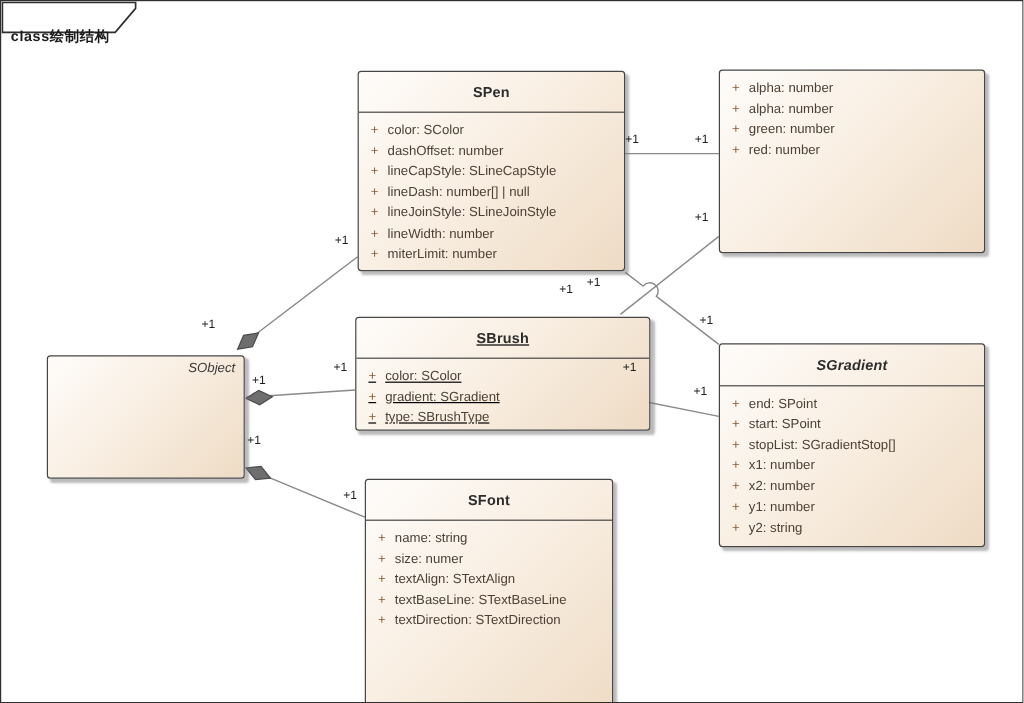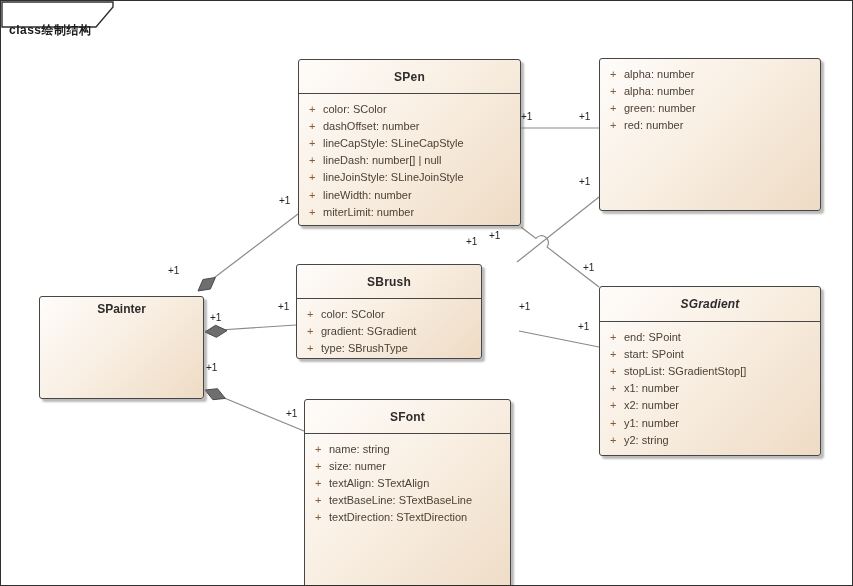--- a/index.html
+++ b/index.html
@@ -142,21 +142,21 @@
           <span class="vis">+</span>
           <span>green: number</span>
         </div>
       <div class="attr">
           <span class="vis">+</span>
           <span>red: number</span>
         </div>
     </div>
   </div>
 
-  <div class="uml-class" id="sbrush" style="left:295px; top:263px; width:186px; height:95px;">
+  <div class="uml-class" id="sbrush" style="left:295px; top:263px; width:246px; height:95px;text-decoration:underline;">
     <div class="uml-header" style="height:34px;">
       <span class="uml-title">SBrush</span>
     </div>
     <div class="uml-body">
       <div class="attr">
           <span class="vis">+</span>
           <span>color: SColor</span>
         </div>
       <div class="attr">
           <span class="vis">+</span>
@@ -227,21 +227,21 @@
           <span>textBaseLine: STextBaseLine</span>
         </div>
       <div class="attr">
           <span class="vis">+</span>
           <span>textDirection: STextDirection</span>
         </div>
     </div>
   </div>
 
   <div class="uml-class" id="spainter" style="left:38px; top:295px; width:165px; height:103px;">
-    <div class="painter-name">SPainter</div>
+    <div class="stereotype">SObject</div>
   </div>
 
   <div class="mult" style="left:167px; top:264px;">+1</div>
   <div class="mult" style="left:278px; top:194px;">+1</div>
   <div class="mult" style="left:209px; top:311px;">+1</div>
   <div class="mult" style="left:277px; top:300px;">+1</div>
   <div class="mult" style="left:205px; top:361px;">+1</div>
   <div class="mult" style="left:285px; top:407px;">+1</div>
   <div class="mult" style="left:520px; top:110px;">+1</div>
   <div class="mult" style="left:578px; top:110px;">+1</div>

